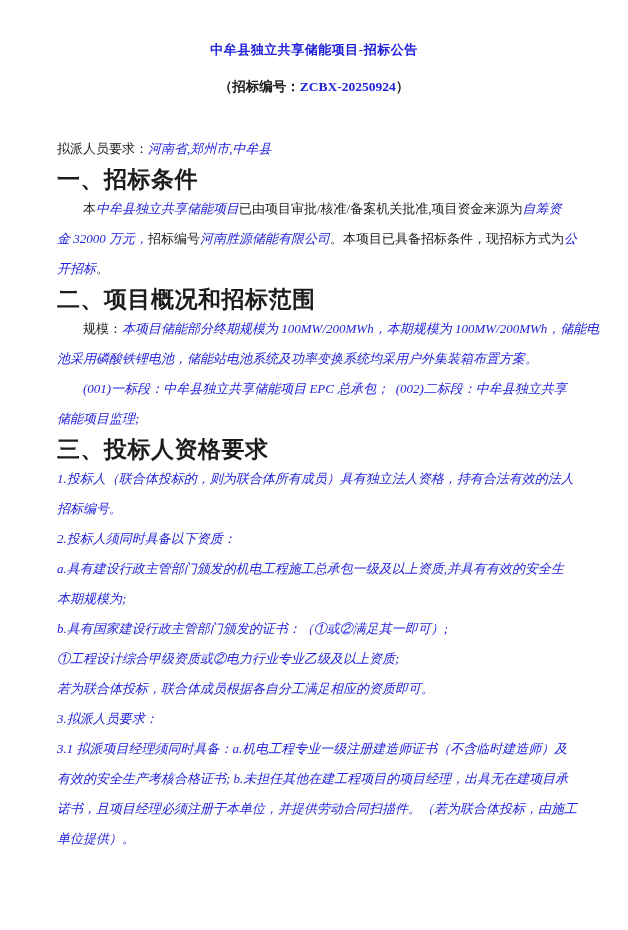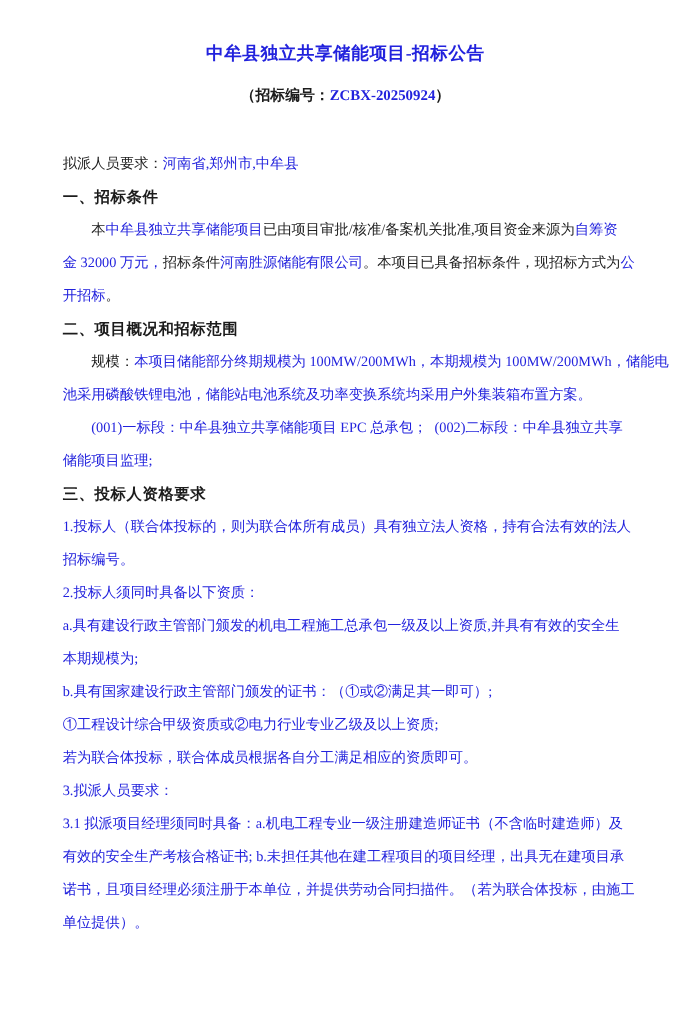--- a/index.html
+++ b/index.html
@@ -14,21 +14,21 @@
     color: var(--ink, #1c1c1c);
   }
   .header {
     position: absolute;
     top: 38px;
     left: 0;
     right: 0;
     text-align: center;
   }
   .title {
-    font-size: 16px;
+    font-size: 13px;
     line-height: 24px;
     font-weight: bold;
     color: var(--blue, #2222dd);
     letter-spacing: 0.5px;
   }
   .subtitle {
     margin-top: 14px;
     font-size: 13.5px;
     line-height: 22px;
     font-weight: bold;
@@ -43,43 +43,43 @@
   }
   .line {
     height: 30px;
     line-height: 30px;
     font-size: 13px;
     white-space: pre;        
   }
   .line.indent { padding-left: 26px; }
   .line.heading {
     font-family: "Liberation Sans", "DejaVu Sans", sans-serif;
-    font-size: 14px;
+    font-size: 23px;
     font-weight: bold;
     letter-spacing: 0.5px;
     color: var(--ink, #1c1c1c);
   }
   .seg-black { color: var(--ink, #1c1c1c); }
-  .seg-blue  { color: var(--blue, #2222dd); }
+  .seg-blue  { color: var(--blue, #2222dd); font-style: italic; }
 </style>
 </head>
 <body>
 
 <div class="page">
   <div class="header">
     <div class="title">中牟县独立共享储能项目-招标公告</div>
     <div class="subtitle">
       <span>（招标编号：</span><span class="blue">ZCBX-20250924</span><span>）</span>
     </div>
   </div>
   <div class="doc-body" id="doc-body">
       <div class="line"><span class="seg-black">拟派人员要求：</span><span class="seg-blue">河南省,郑州市,中牟县</span></div>
       <div class="line heading"><span class="seg-black">一、招标条件</span></div>
       <div class="line indent"><span class="seg-black">本</span><span class="seg-blue">中牟县独立共享储能项目</span><span class="seg-black">已由项目审批/核准/备案机关批准,项目资金来源为</span><span class="seg-blue">自筹资</span></div>
-      <div class="line"><span class="seg-blue">金 32000 万元，</span><span class="seg-black">招标条件</span><span class="seg-blue">河南胜源储能有限公司</span><span class="seg-black">。本项目已具备招标条件，现招标方式为</span><span class="seg-blue">公</span></div>
+      <div class="line"><span class="seg-blue">金 32000 万元，</span><span class="seg-black">招标编号</span><span class="seg-blue">河南胜源储能有限公司</span><span class="seg-black">。本项目已具备招标条件，现招标方式为</span><span class="seg-blue">公</span></div>
       <div class="line"><span class="seg-blue">开招标</span><span class="seg-black">。</span></div>
       <div class="line heading"><span class="seg-black">二、项目概况和招标范围</span></div>
       <div class="line indent"><span class="seg-black">规模：</span><span class="seg-blue">本项目储能部分终期规模为 100MW/200MWh，本期规模为 100MW/200MWh，储能电</span></div>
       <div class="line"><span class="seg-blue">池采用磷酸铁锂电池，储能站电池系统及功率变换系统均采用户外集装箱布置方案。</span></div>
       <div class="line indent"><span class="seg-blue">(001)一标段：中牟县独立共享储能项目 EPC 总承包；  (002)二标段：中牟县独立共享</span></div>
       <div class="line"><span class="seg-blue">储能项目监理;</span></div>
       <div class="line heading"><span class="seg-black">三、投标人资格要求</span></div>
       <div class="line"><span class="seg-blue">1.投标人（联合体投标的，则为联合体所有成员）具有独立法人资格，持有合法有效的法人</span></div>
       <div class="line"><span class="seg-blue">招标编号。</span></div>
       <div class="line"><span class="seg-blue">2.投标人须同时具备以下资质：</span></div>

